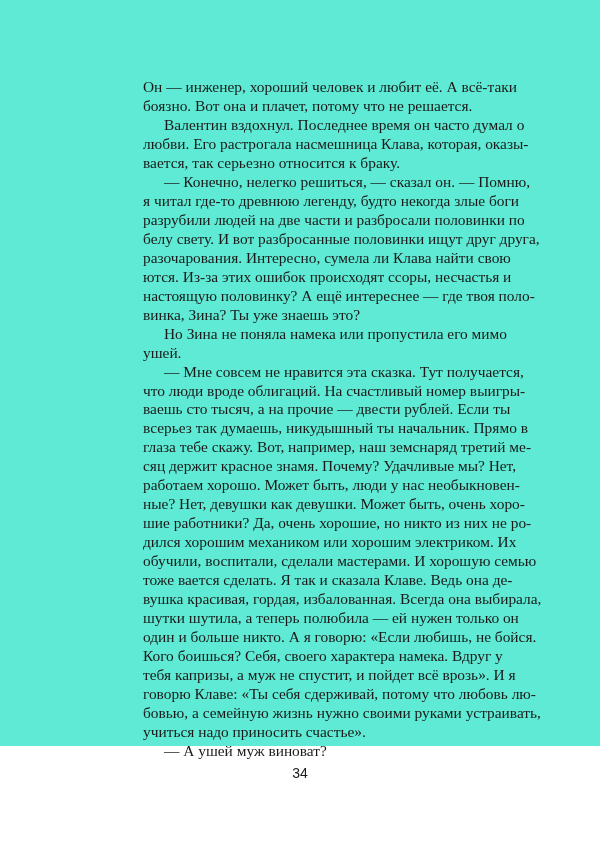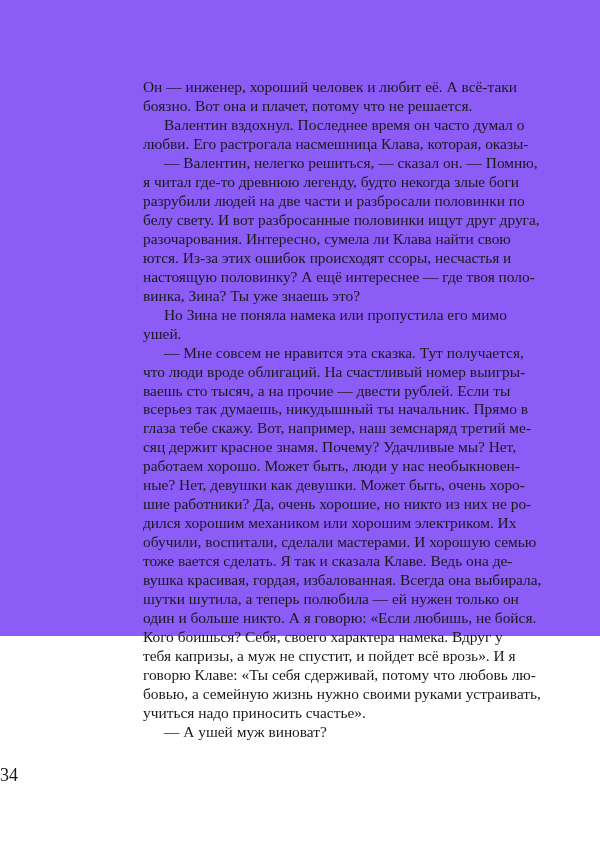--- a/index.html
+++ b/index.html
@@ -1,40 +1,41 @@
 <!DOCTYPE html>
 <html><head>
 <meta charset="utf-8">
 <style>
   html, body { margin:0; padding:0; background:#ffffff; }
   body { width:600px; height:852px; position:relative; overflow:hidden; }
-  .page { position:absolute; left:0; top:0; width:600px; height:636px; background:#8b5cf6; }
+  .page { position:absolute; left:0; top:0; width:600px; height:746px; background:#5eead4; }
   .text-block {
     position:absolute; left:143px; top:78px; width:314px;
     font-family:"Liberation Serif", "DejaVu Serif", serif;
     font-size:15.4px; line-height:18.98px; color:#1a1a1a;
   }
   .line { display:block; white-space:nowrap; text-align:justify; text-align-last:justify; height:18.98px; overflow:visible; }
   .line.last { text-align-last:left; }
   .line.indent { padding-left:21px; }
   .page-number {
-    position:absolute; left:0; width:600px; top:765px; text-align:left;
-    font-family:Liberation Serif, serif; font-size:18px; color:#1a1a1a;
+    position:absolute; left:0; width:600px; top:765px; text-align:center;
+    font-family:Liberation Sans, sans-serif; font-size:14px; color:#1a1a1a;
   }
 </style>
 </head>
 <body>
 
 <div class="page">
   <div class="text-block" id="text-block">
       <span class="line">Он — инженер, хороший человек и любит её. А всё-таки</span>
       <span class="line last">боязно. Вот она и плачет, потому что не решается.</span>
       <span class="line indent">Валентин вздохнул. Последнее время он часто думал о</span>
       <span class="line">любви. Его растрогала насмешница Клава, которая, оказы-</span>
-      <span class="line indent">— Валентин, нелегко решиться, — сказал он. — Помню,</span>
+      <span class="line last">вается, так серьезно относится к браку.</span>
+      <span class="line indent">— Конечно, нелегко решиться, — сказал он. — Помню,</span>
       <span class="line">я читал где-то древнюю легенду, будто некогда злые боги</span>
       <span class="line">разрубили людей на две части и разбросали половинки по</span>
       <span class="line">белу свету. И вот разбросанные половинки ищут друг друга,</span>
       <span class="line">разочарования. Интересно, сумела ли Клава найти свою</span>
       <span class="line">ются. Из-за этих ошибок происходят ссоры, несчастья и</span>
       <span class="line">настоящую половинку? А ещё интереснее — где твоя поло-</span>
       <span class="line last">винка, Зина? Ты уже знаешь это?</span>
       <span class="line indent">Но Зина не поняла намека или пропустила его мимо</span>
       <span class="line last">ушей.</span>
       <span class="line indent">— Мне совсем не нравится эта сказка. Тут получается,</span>

